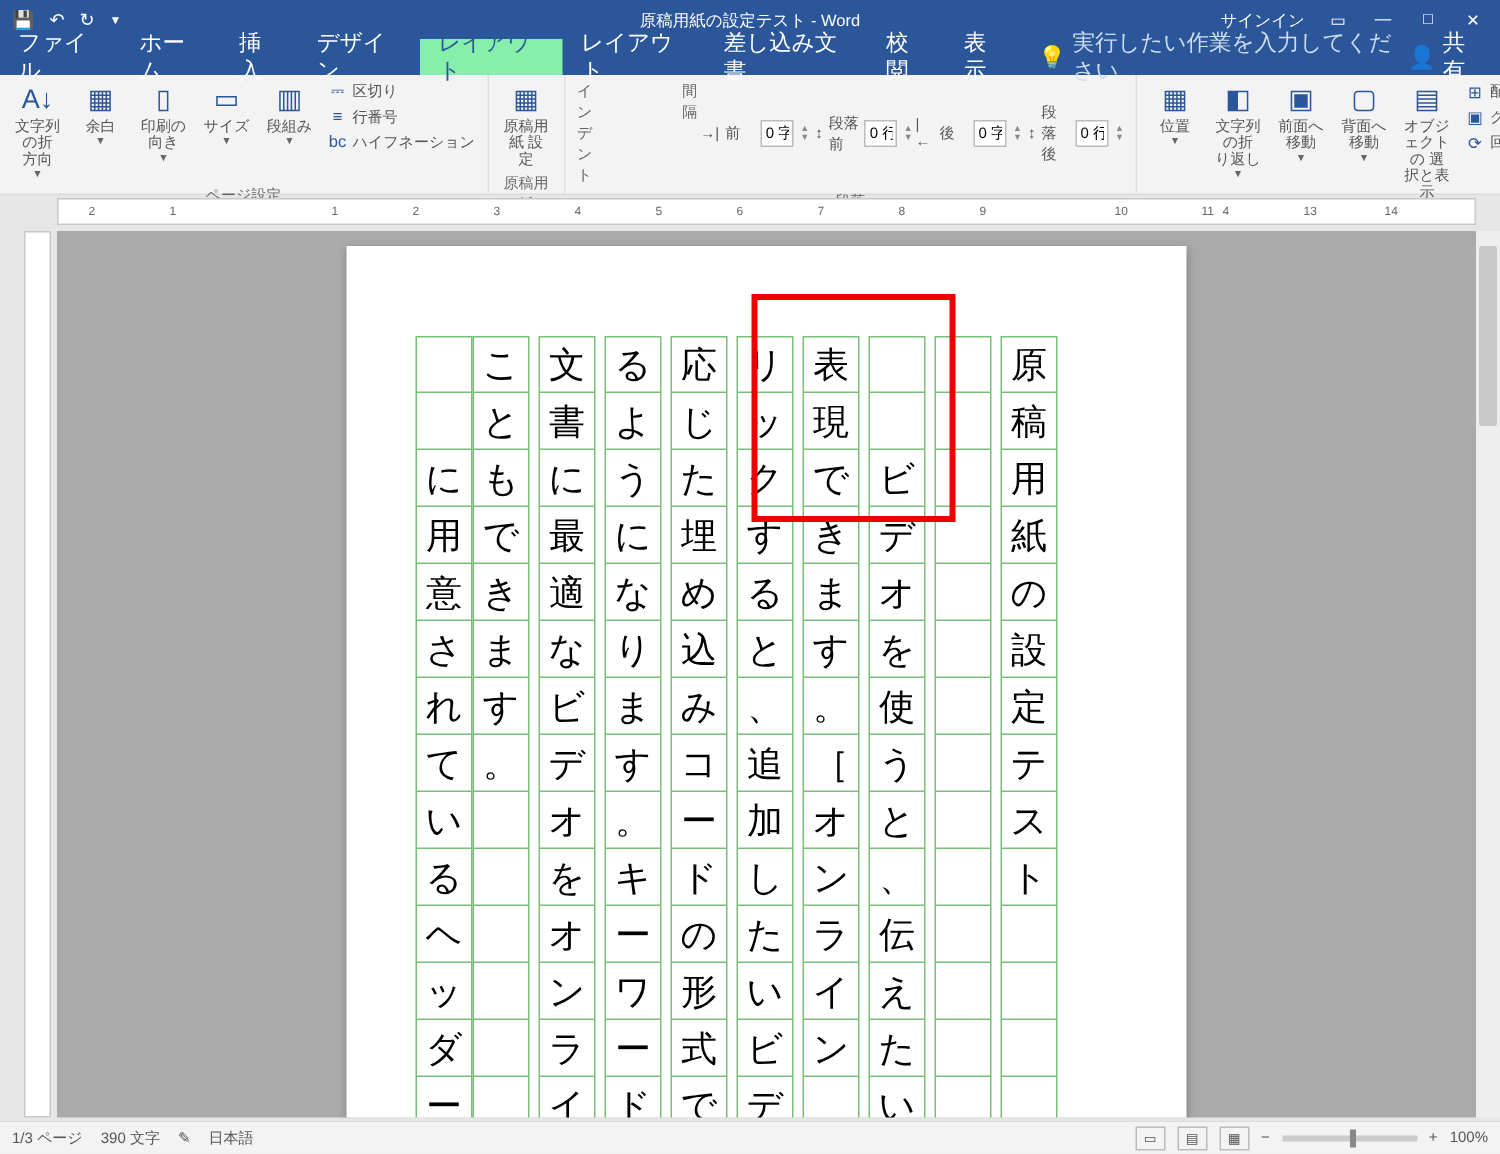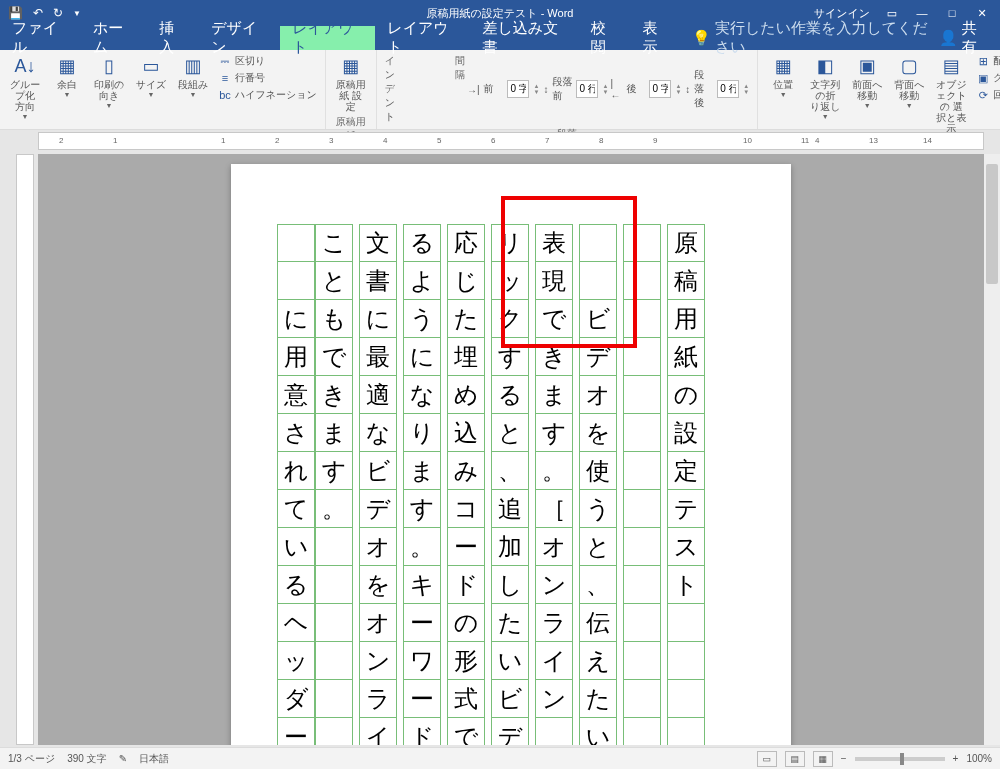--- a/index.html
+++ b/index.html
@@ -96,21 +96,21 @@
       <span>👤</span>
       <span>共有</span>
     </div>
 </div>
 
 <div class="ribbon">
   <div class="group">
     <div class="body">
       <div class="bigbtn">
           <div class="ic">A↓</div>
-          <div class="lbl">グループ化
+          <div class="lbl">文字列の折
 方向</div>
           <div class="arrow">▼</div>
         </div>
       <div class="bigbtn">
           <div class="ic">▦</div>
           <div class="lbl">余白</div>
           <div class="arrow">▼</div>
         </div>
       <div class="bigbtn">
           <div class="ic">▯</div>
@@ -136,20 +136,21 @@
         <div class="itm">
             <span class="sic">≡</span>
             <span>行番号</span>
           </div>
         <div class="itm">
             <span class="sic">bc</span>
             <span>ハイフネーション</span>
           </div>
       </div>
     </div>
+    <div class="label">ページ設定</div>
   </div>
 
   <div class="group">
     <div class="body">
       <div class="bigbtn">
           <div class="ic">▦</div>
           <div class="lbl">原稿用紙
 設定</div>
         </div>
     </div>

